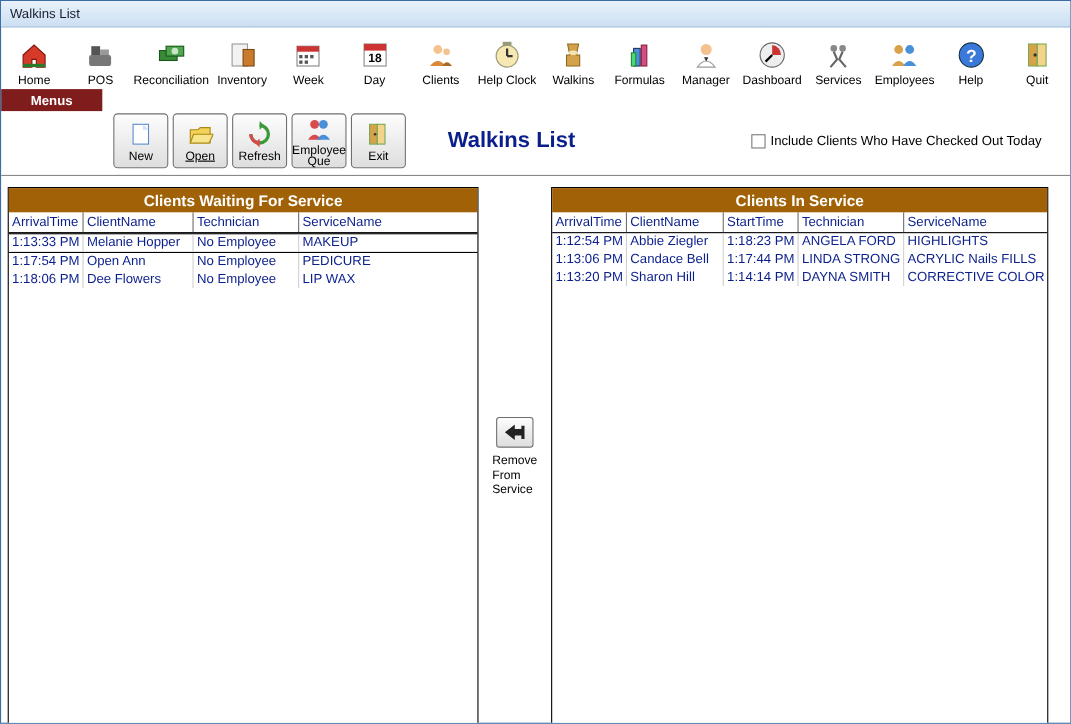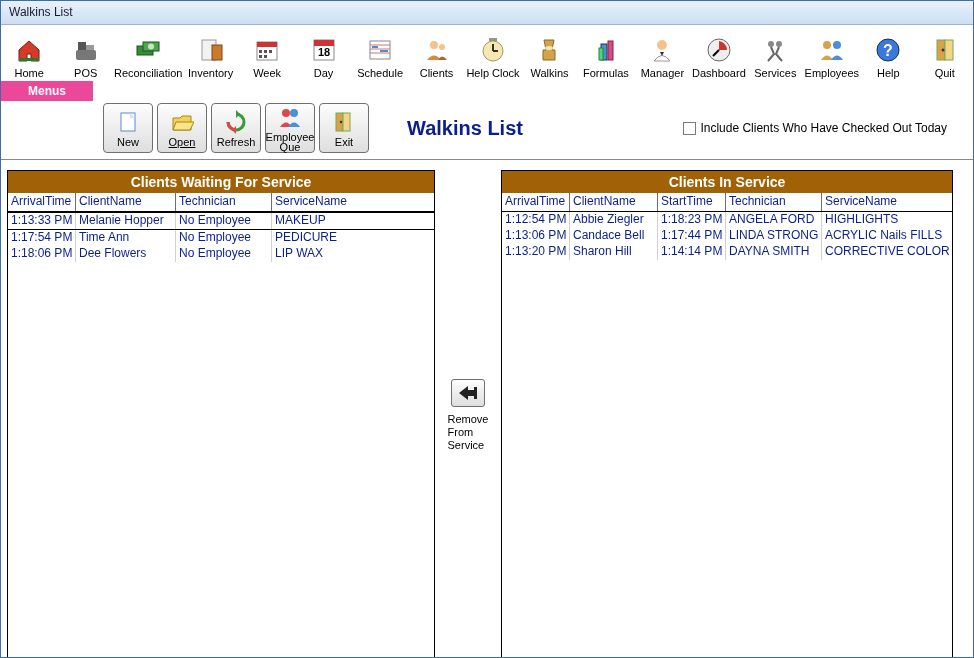--- a/index.html
+++ b/index.html
@@ -3,21 +3,21 @@
 <meta charset="utf-8">
 <style>
   * { box-sizing: border-box; font-family: Tahoma, Arial, sans-serif; }
   html, body { margin:0; padding:0; }
   body { background:#fff; width:974px; height:658px; border:1px solid #3a6ea5; position:relative; }
   .titlebar { height:24px; background:linear-gradient(#e9f2fb,#cbdff2); border-bottom:1px solid #9ab6d6; font-size:12px; color:#1a1a2e; padding:4px 8px; }
   .maintoolbar { height:56px; display:flex; align-items:stretch; border-bottom:0; }
   .tbitem { display:flex; flex-direction:column; align-items:center; justify-content:flex-end; font-size:11px; color:#000; cursor:pointer; flex:1 1 0; padding-bottom:2px; gap:1px; }
   .tbitem .ico { width:32px; height:32px; display:flex; align-items:center; justify-content:center; }
   .menus-bar { height:20px; }
-  .menus-bar .menus-btn { background:#ec4899; color:#fff; font-size:12px; font-weight:bold; width:92px; height:20px; display:flex; align-items:center; justify-content:center; cursor:pointer; }
+  .menus-bar .menus-btn { background:#7f1d1d; color:#fff; font-size:12px; font-weight:bold; width:92px; height:20px; display:flex; align-items:center; justify-content:center; cursor:pointer; }
   .secondrow { display:flex; align-items:flex-start; border-bottom:1px solid #888; padding:2px 6px 6px 6px; gap:8px; }
   .secondbtns { display:flex; gap:4px; margin-left:96px; }
   .sqbtn { width:50px; height:50px; border:1px solid #6f6f6f; border-radius:4px; background:linear-gradient(#fdfdfd,#dedede); display:flex; flex-direction:column; align-items:center; justify-content:center; font-size:11px; cursor:pointer; gap:2px; }
   .sqbtn .sqico { width:26px; height:26px; display:flex; align-items:center; justify-content:center; }
   .page-title { color:#0b1f8c; font-weight:bold; font-size:20px; margin-left:30px; align-self:center; }
   .checkedout { margin-left:auto; margin-right:20px; align-self:center; font-size:12px; display:flex; align-items:center; gap:4px; cursor:pointer;padding-left:28px; }
   .checkedout .cb { width:13px; height:13px; border:1px solid #7a7a7a; background:#fff; }
 
   .panels { display:flex; height:500px; padding:10px 6px 0 6px; gap:4px; align-items:flex-start; }
   .panel { border:1px solid #000; background:#fff; display:flex; flex-direction:column; }
@@ -107,35 +107,20 @@
           <rect x="4" y="4" width="20" height="20" fill="#fff" stroke="#888"></rect>
           <rect x="4" y="4" width="20" height="6" fill="#c33"></rect>
           <text x="14" y="20" font-size="11" text-anchor="middle" font-weight="bold" fill="#000">18</text>
         </svg>
       </div>
       <span>Day</span>
     </div>
     <div class="tbitem">
       <div class="ico">
         <svg width="28" height="28" viewBox="0 0 28 28">
-          <rect x="4" y="5" width="20" height="18" fill="#fff" stroke="#888"></rect>
-          <g stroke="#c77" stroke-width="1">
-            <line x1="4" y1="9" x2="24" y2="9"></line>
-            <line x1="4" y1="13" x2="24" y2="13"></line>
-            <line x1="4" y1="17" x2="24" y2="17"></line>
-          </g>
-          <rect x="6" y="10" width="6" height="2" fill="#4a90d9"></rect>
-          <rect x="14" y="14" width="8" height="2" fill="#4a90d9"></rect>
-        </svg>
-      </div>
-      <span>Schedule</span>
-    </div>
-    <div class="tbitem">
-      <div class="ico">
-        <svg width="28" height="28" viewBox="0 0 28 28">
           <circle cx="11" cy="9" r="4" fill="#f4c28c"></circle>
           <circle cx="19" cy="11" r="3" fill="#f4c28c"></circle>
           <path d="M4 24 Q11 15 18 24 Z" fill="#d88a3a"></path>
           <path d="M15 24 Q19 17 24 24 Z" fill="#a86a2a"></path>
         </svg>
       </div>
       <span>Clients</span>
     </div>
     <div class="tbitem">
       <div class="ico">
@@ -307,21 +292,21 @@
     </div>
     <div id="waiting-rows">
         <div class="datarow" style="border-top: 1px solid rgb(0, 0, 0); border-bottom: 1px solid rgb(0, 0, 0);">
           <div class="cell lw1">1:13:33 PM</div>
           <div class="cell lw2">Melanie Hopper</div>
           <div class="cell lw3">No Employee</div>
           <div class="cell lw4 last">MAKEUP</div>
         </div>
         <div class="datarow">
           <div class="cell lw1">1:17:54 PM</div>
-          <div class="cell lw2">Time Ann</div>
+          <div class="cell lw2">Open Ann</div>
           <div class="cell lw3">No Employee</div>
           <div class="cell lw4 last">PEDICURE</div>
         </div>
         <div class="datarow">
           <div class="cell lw1">1:18:06 PM</div>
           <div class="cell lw2">Dee Flowers</div>
           <div class="cell lw3">No Employee</div>
           <div class="cell lw4 last">LIP WAX</div>
         </div>
       </div>

